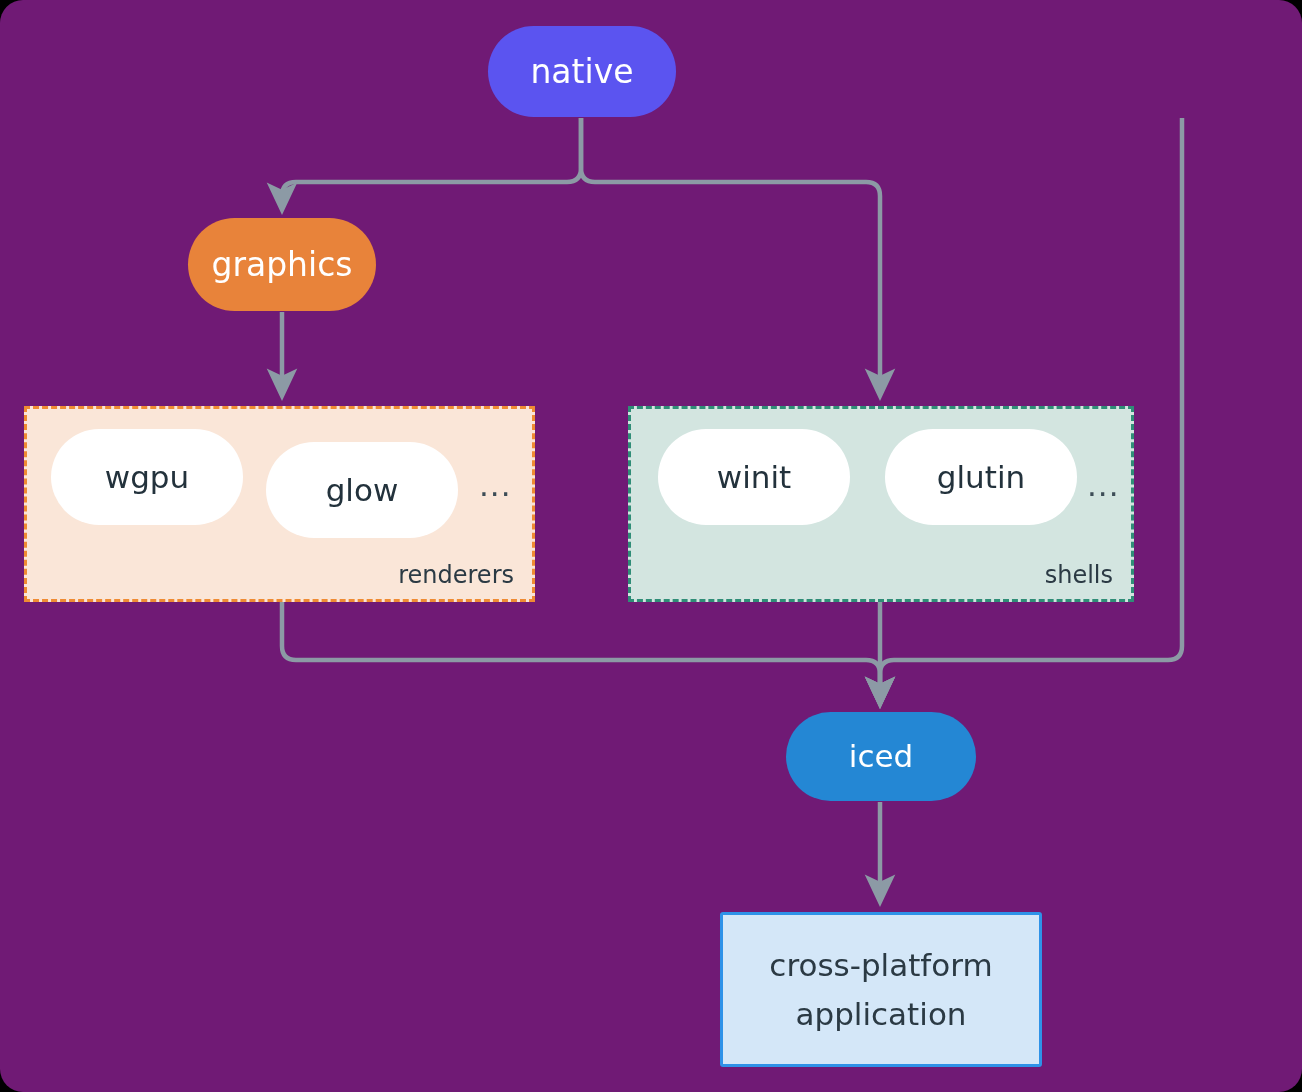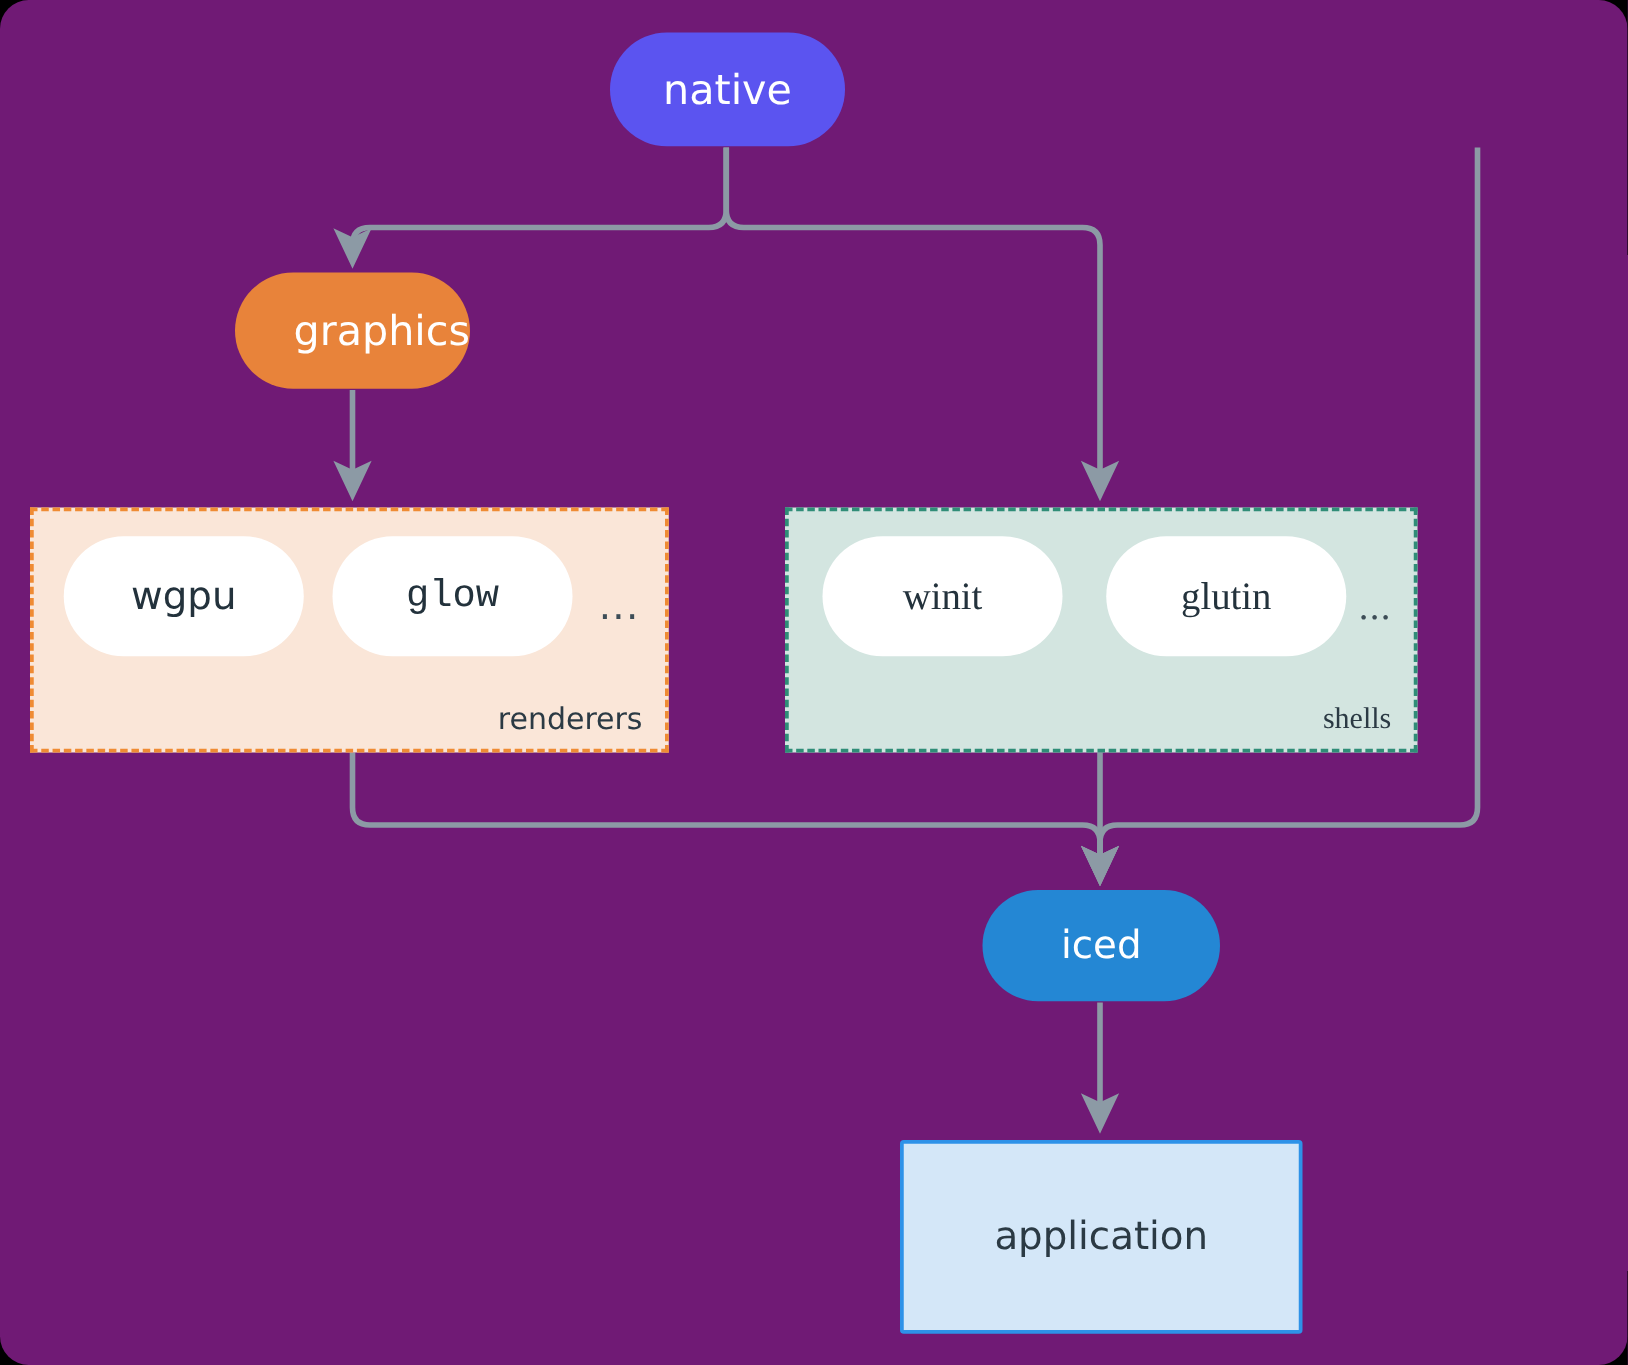--- a/index.html
+++ b/index.html
@@ -42,21 +42,20 @@
   .node-native,
   .node-web {
     background: #5b54f0;
     color: #ffffff;
     font-size: 33px;
   }
   .node-graphics {
     background: #e8833a;
     color: #ffffff;
     font-size: 33px;
-    justify-content: flex-end;
   }
   .node-iced {
     background: #2487d4;
     color: #ffffff;
     font-size: 31px;
   }
   .node-app {
     background: #d4e7f8;
     color: #2b3a44;
     border: 3px solid #2e92e8;
@@ -71,21 +70,20 @@
     z-index: 2;
     padding-left: 47px;
   }
   .group-renderers {
     background: #fae6d8;
     border: 3px dashed #ef8b33;
   }
   .group-shells {
     background: #d3e5e0;
     border: 3px dashed #2f8d77;
-    font-family: Liberation Serif, serif;
   }
   .group-label {
     position: absolute;
     right: 18px;
     bottom: 10px;
     font-size: 24px;
     color: #2b3a44;
     margin-left: 32px;
   }
   .leaf {
@@ -142,21 +140,21 @@
 
 
   <div class="node pill node-graphics" style="left:188px; top:218px; width:188px; height:93px;">
     <span>graphics</span>
   </div>
 
   <div class="group group-renderers" style="left:24px; top:406px; width:511px; height:196px;">
     <div class="leaf" style="left:24px; top:20px; width:192px; height:96px;">
       <span>wgpu</span>
     </div>
-    <div class="leaf" style="left:239px; top:20px; width:192px; height:96px;font-family:Liberation Mono, monospace;">
+    <div class="leaf" style="left:239px; top:33px; width:192px; height:96px;">
       <span>glow</span>
     </div>
     <div class="ellipsis" style="left:452px; top:58px;">...</div>
     <div class="group-label">renderers</div>
   </div>
 
   <div class="group group-shells" style="left:628px; top:406px; width:506px; height:196px;">
     <div class="leaf" style="left:27px; top:20px; width:192px; height:96px;">
       <span>winit</span>
     </div>
@@ -165,16 +163,17 @@
     </div>
     <div class="ellipsis" style="left:456px; top:58px;">...</div>
     <div class="group-label">shells</div>
   </div>
 
   <div class="node pill node-iced" style="left:786px; top:712px; width:190px; height:89px;">
     <span>iced</span>
   </div>
 
   <div class="node node-app" style="left:720px; top:912px; width:322px; height:155px;">
+    <span>cross-platform</span>
     <span>application</span>
   </div>
 
 </div>
 
 </body></html>

